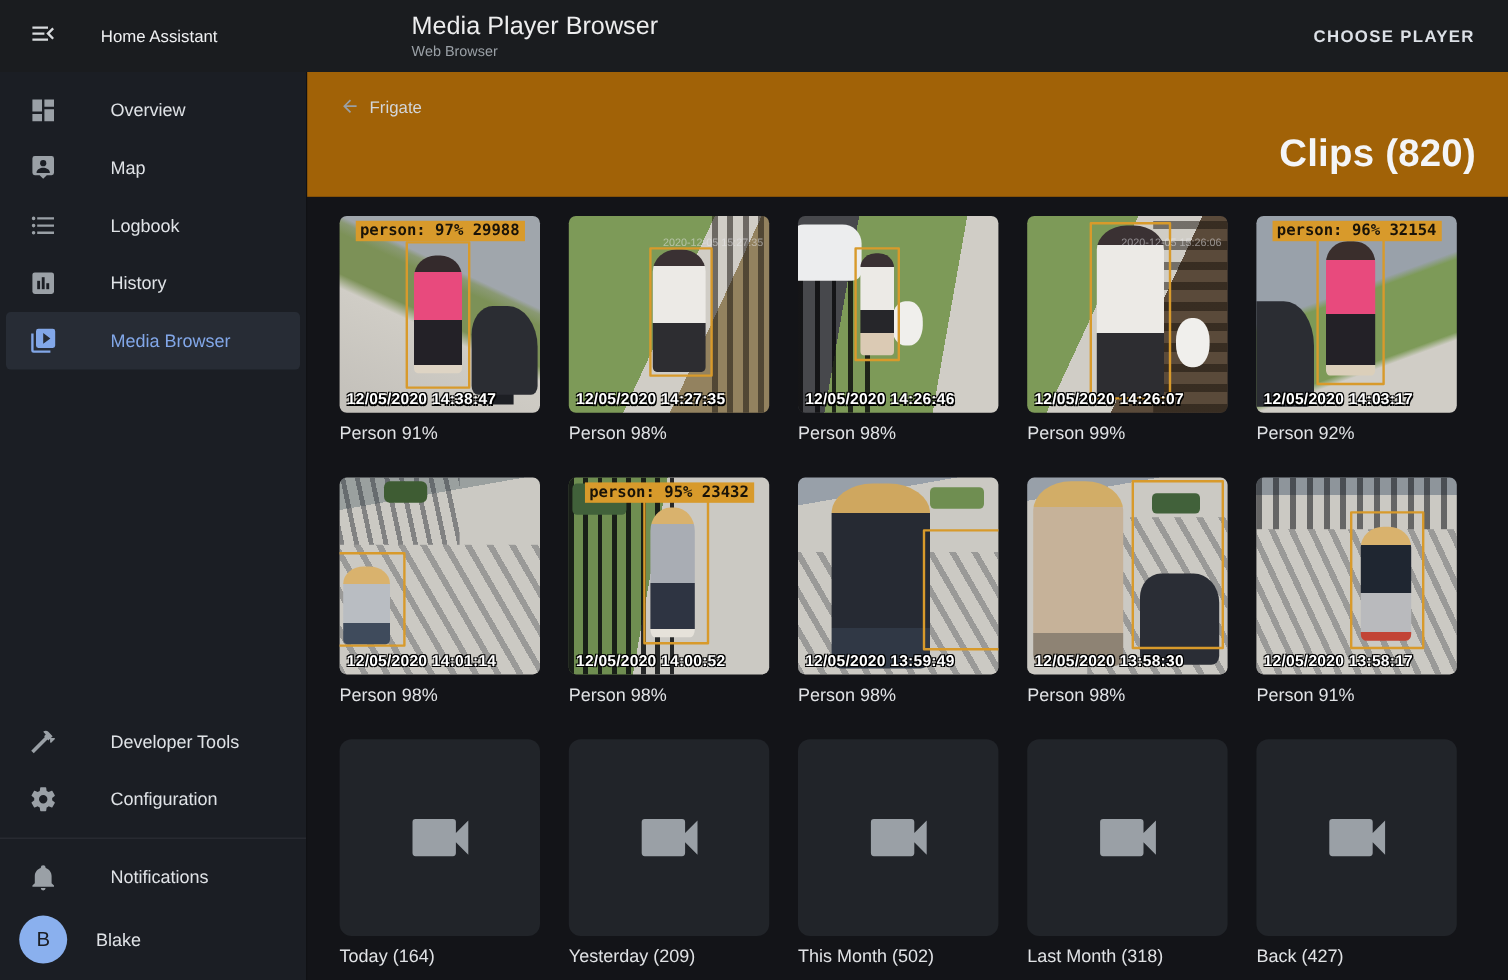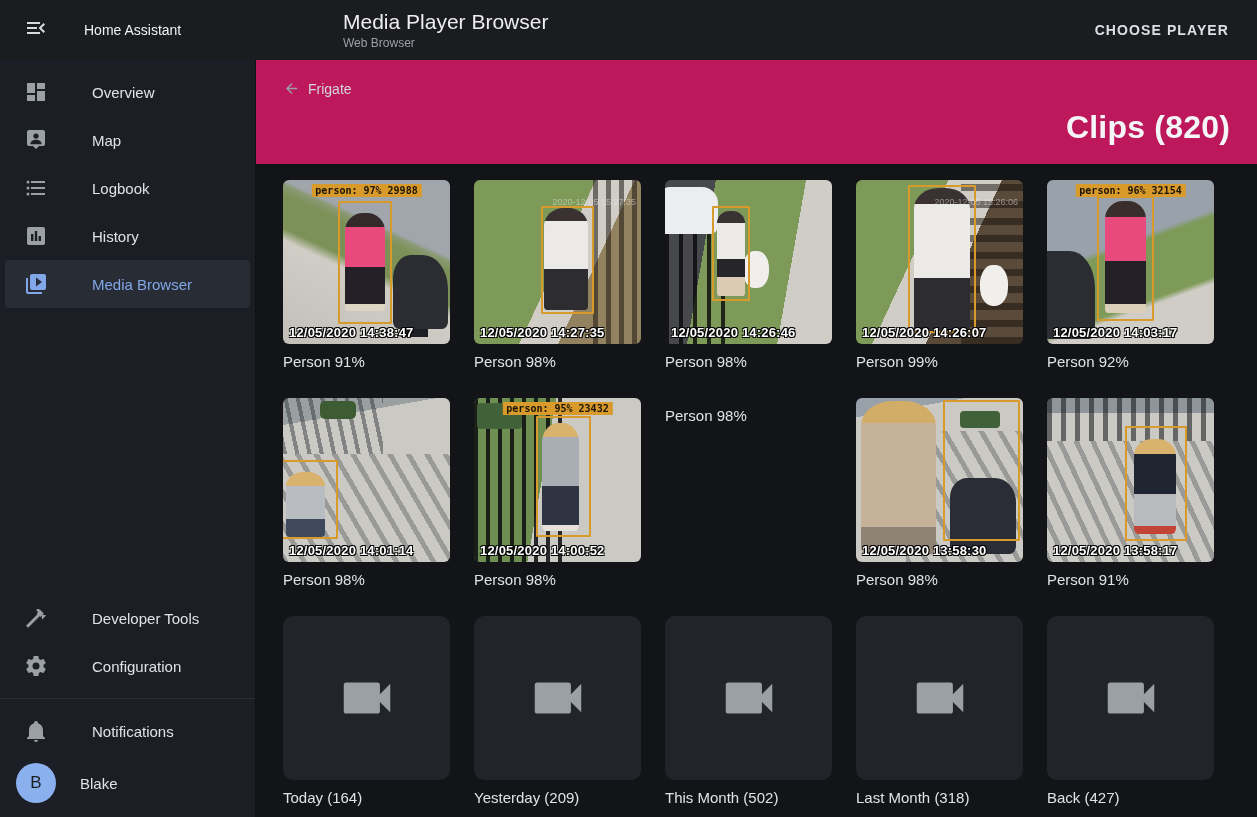--- a/index.html
+++ b/index.html
@@ -38,38 +38,38 @@
   .side-bottom { margin-top:auto; padding-bottom:6px; display:flex; flex-direction:column; }
   .side-divider { height:1px; background:#2c2f35; margin:8px 0; }
   .profile-item { height:56px; display:flex; align-items:center; padding-left:11px; cursor:pointer;
     margin:0 5px; border-radius:4px; }
   .avatar { width:40px; height:40px; border-radius:50%; background:#8ab0ee; color:#1b1e24;
     font-size:17px; font-weight:500; display:flex; align-items:center; justify-content:center; }
   .profile-item .lbl { margin-left:24px; font-size:15px; color:#dfe2e6; }
 
   
   .main { flex:1; display:flex; flex-direction:column; min-width:0; background:#131418; }
-  .content-header { background:#be185d; padding:20px 27px 18px 27px; }
+  .content-header { background:#a16207; padding:20px 27px 18px 27px; }
   .breadcrumb { display:flex; align-items:center; gap:8px; cursor:pointer; width:fit-content; }
   .breadcrumb .icn { width:17px; height:17px; color:#9aa0a6; display:flex; }
   .breadcrumb-label { font-size:14px; color:#d3d6da; }
   .page-title { font-size:32px; font-weight:700; color:#f4f5f7; margin-top:12px; letter-spacing:.2px;text-align:right; }
 
   .grid-wrap { flex:1; overflow:hidden; padding:16px 27px 0 27px; }
   .grid { display:grid; grid-template-columns:repeat(5,167px); column-gap:24px; row-gap:28px; }
   .card { cursor:pointer; }
   .clabel { margin-top:9px; font-size:15px; color:#e0e2e5; }
 
   
   .thumb { width:167px; height:164px; border-radius:6px; position:relative; overflow:hidden;
     background:#c6c4bf; }
   .thumb .p,.thumb .prop,.thumb .prop2,.thumb .ov1,.thumb .ov2 { position:absolute; display:none; }
   .bbox { position:absolute; border:2px solid #d89a2b; border-radius:1px; }
   .chip { position:absolute; top:4px; left:50%; transform:translateX(-50%); background:#d89a2b;
-    color:#191308; font-family:"DejaVu Sans Mono",monospace; font-weight:700; font-size:10px;
+    color:#191308; font-family:"DejaVu Sans Mono",monospace; font-weight:700; font-size:13px;
     padding:1px 4px; white-space:nowrap; z-index:4; }
   .ts { position:absolute; left:6px; bottom:4px; font-weight:700; font-size:13px; color:#fff;
     letter-spacing:.2px; white-space:nowrap; z-index:4;
     text-shadow:-1px -1px 0 #000,1px -1px 0 #000,-1px 1px 0 #000,1px 1px 0 #000; }
   .wm { position:absolute; top:17px; right:5px; font-size:9px; color:rgba(235,235,240,.5); z-index:4;
     white-space:nowrap; }
 
   
   .s1 { background:linear-gradient(205deg,#a0a6ac 0 32%,#8a9974 34%,#7c9157 38% 52%,#d0cdc6 57%,#c2bfb9 100%); }
   .s1 .p { display:block; left:37%; top:20%; width:24%; height:60%;
@@ -392,20 +392,30 @@
               <div class="p"></div>
               <div class="bbox"></div>
               <span class="chip auto-hide">person: 95% 23432</span>
 
               <span class="ts">12/05/2020 14:00:52</span>
             </div>
             <div class="clabel">Person 98%</div>
           </div>
 
           <div class="card">
+            <div class="thumb s8">
+
+              <div class="ov2"></div>
+              <div class="prop"></div>
+
+              <div class="p"></div>
+              <div class="bbox"></div>
+
+              <span class="ts">12/05/2020 13:59:49</span>
+            </div>
             <div class="clabel">Person 98%</div>
           </div>
 
           <div class="card">
             <div class="thumb s9">
 
               <div class="ov2"></div>
               <div class="prop"></div>
               <div class="prop2"></div>
               <div class="p"></div>

